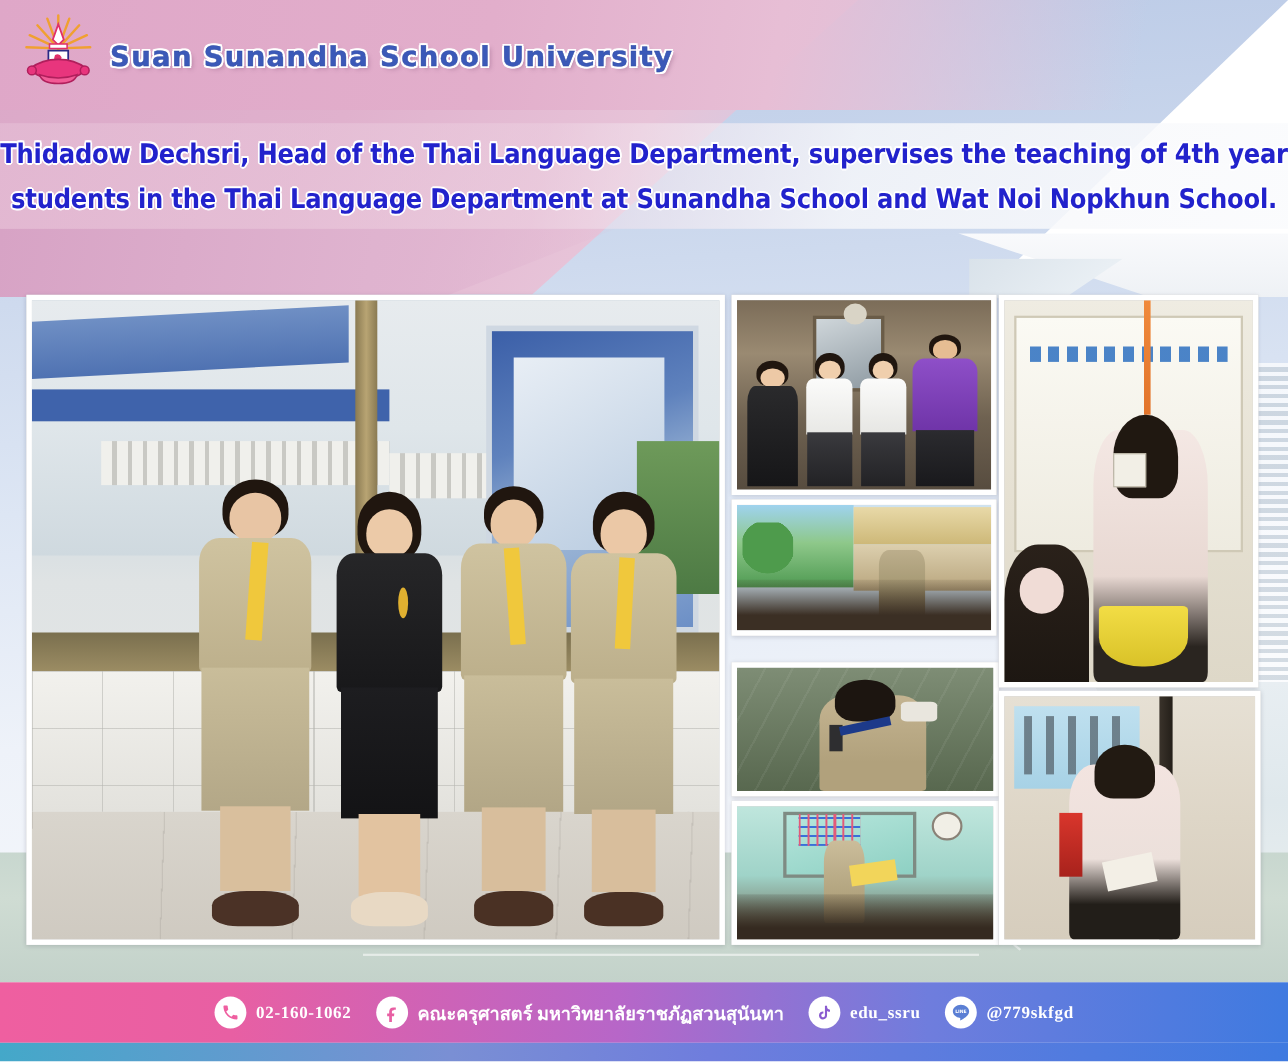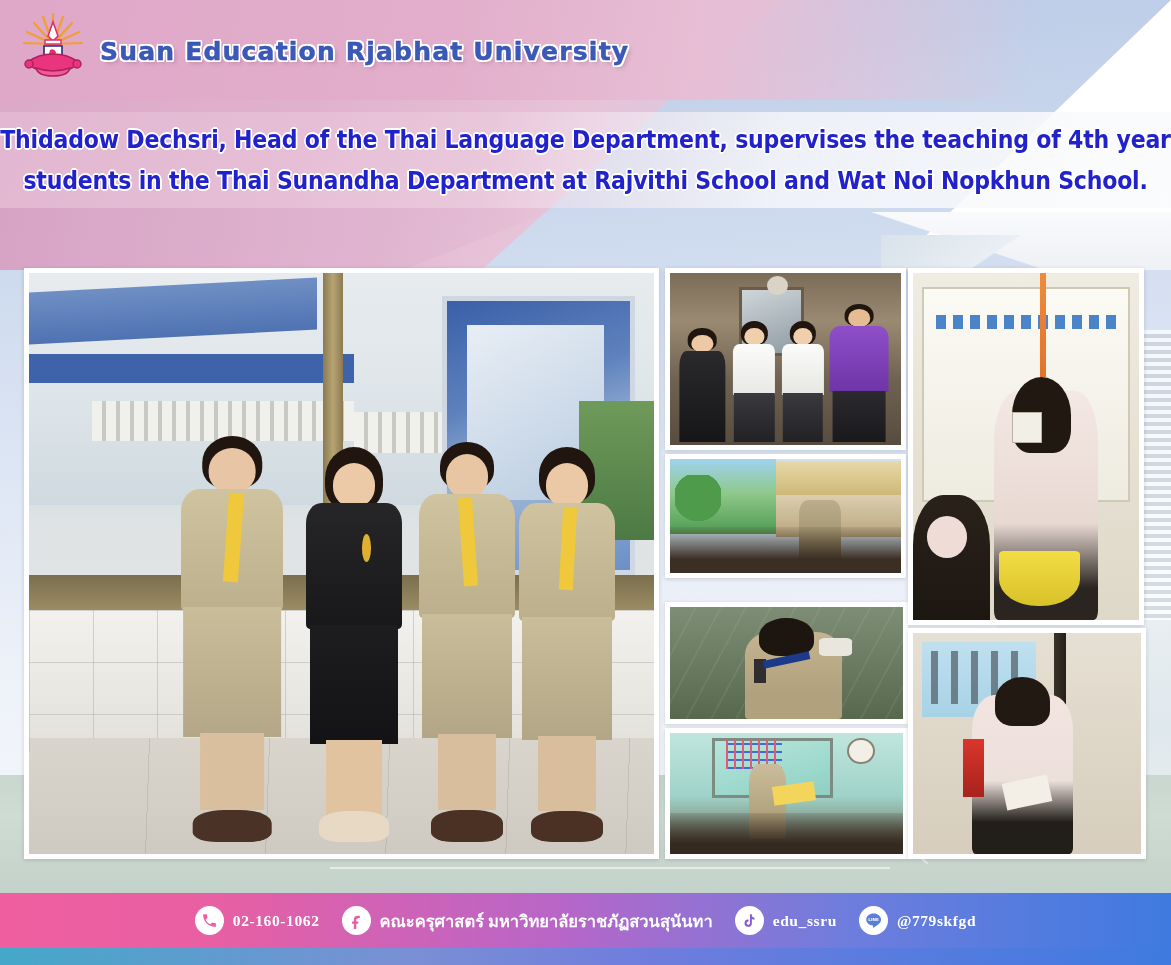--- a/index.html
+++ b/index.html
@@ -320,27 +320,27 @@
         <path d="M25 30 h16 v4 h-16 z" fill="#fff" stroke="#e0306a" stroke-width="1.4"></path>
         <path d="M24 36 h18 v18 h-18 z" fill="#fff" stroke="#2a2a86" stroke-width="1.6"></path>
         <path d="M30 40 q4 -2 6 2 q-1 6 -5 8 q-3 -5 -1 -10 z" fill="#e0306a"></path>
         <path d="M8 52 q10 -8 25 -8 q15 0 25 8 q-5 10 -25 10 q-20 0 -25 -10 z" fill="#e8357d" stroke="#b01f5c" stroke-width="1.6"></path>
         <path d="M16 58 q17 6 34 0 q-2 8 -17 8 q-15 0 -17 -8 z" fill="#f25a96" stroke="#b01f5c" stroke-width="1.4"></path>
         <circle cx="9" cy="54" r="4" fill="#e8357d" stroke="#b01f5c" stroke-width="1.4"></circle>
         <circle cx="57" cy="54" r="4" fill="#e8357d" stroke="#b01f5c" stroke-width="1.4"></circle>
       </svg>
     </div>
     <div class="header-titles">
-      <div class="t t2">Suan Education Rjabhat University</div>
+      <div class="t t2">Suan Sunandha School University</div>
     </div>
   </div>
 
   <div class="headline-band">
     <div class="headline">Thidadow Dechsri, Head of the Thai Language Department, supervises the teaching of 4th year</div>
-    <div class="headline">students in the Thai Sunandha Department at Rajvithi School and Wat Noi Nopkhun School.</div>
+    <div class="headline">students in the Thai Language Department at Sunandha School and Wat Noi Nopkhun School.</div>
   </div>
 
   <div class="collage">
 
     <div class="ph ph-main">
       <div class="scene sc-corridor">
         <div class="corridor-wall"></div>
         <div class="corridor-blue1"></div>
         <div class="corridor-blue2"></div>
         <div class="corridor-vent"></div>

